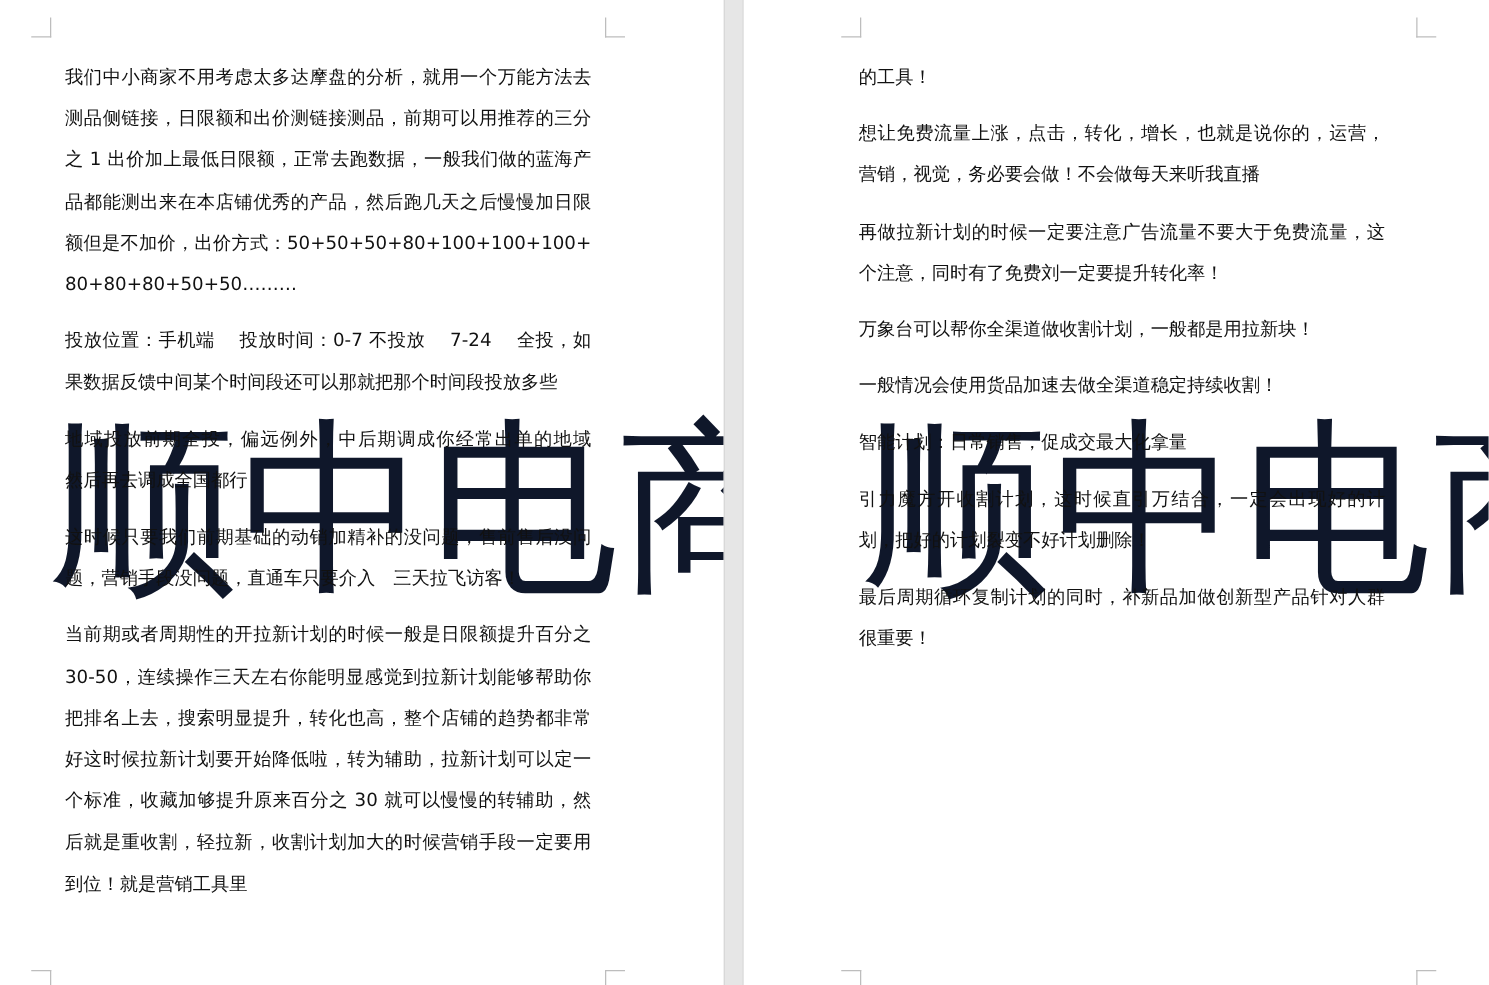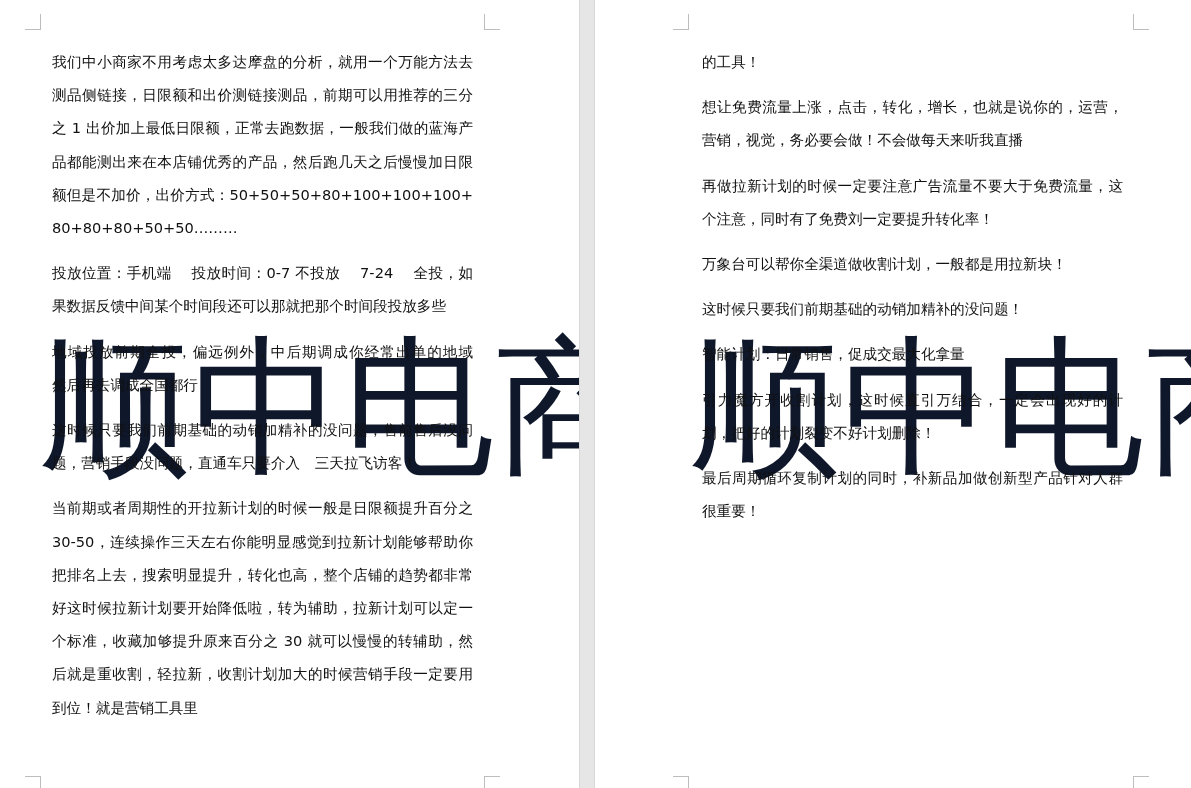--- a/index.html
+++ b/index.html
@@ -67,21 +67,21 @@
     .text-area {
       position: absolute;
       top: 33px;
       width: 445px;
       z-index: 1;
       font-size: 14.6px;
       line-height: 33.2px;
       color: #111111;
     }
     .page-left .text-area { left: 40px; }
-    .page-right .text-area { left: 95px; top: 33px; }
+    .page-right .text-area { left: 80px; top: 33px; }
     .para {
       margin: 12px;
       padding: 0;
       text-align: justify;
       text-align-last: left;
       word-break: break-all;
     }
   </style>
 </head>
 <body>
@@ -113,20 +113,20 @@
     <div class="corner c-tl" style="left:78px; top:14px;"></div>
     <div class="corner c-tr" style="left:538px; top:14px;"></div>
     <div class="corner c-bl" style="left:78px; top:776px; height:12px;"></div>
     <div class="corner c-br" style="left:538px; top:776px; height:12px;"></div>
 
     <div class="text-area">
       <p class="para">的工具！</p>
       <p class="para">想让免费流量上涨，点击，转化，增长，也就是说你的，运营，营销，视觉，务必要会做！不会做每天来听我直播</p>
       <p class="para">再做拉新计划的时候一定要注意广告流量不要大于免费流量，这个注意，同时有了免费刘一定要提升转化率！</p>
       <p class="para">万象台可以帮你全渠道做收割计划，一般都是用拉新块！</p>
-      <p class="para">这时候只要我们前期基础的动销加精补的没问题！</p>
+      <p class="para">一般情况会使用货品加速去做全渠道稳定持续收割！</p>
       <p class="para">智能计划：日常销售，促成交最大化拿量</p>
       <p class="para">引力魔方开收割计划，这时候直引万结合，一定会出现好的计划，把好的计划裂变不好计划删除！</p>
       <p class="para">最后周期循环复制计划的同时，补新品加做创新型产品针对人群很重要！</p>
     </div>
   </div>
 
 </div>
 
 </body></html>

